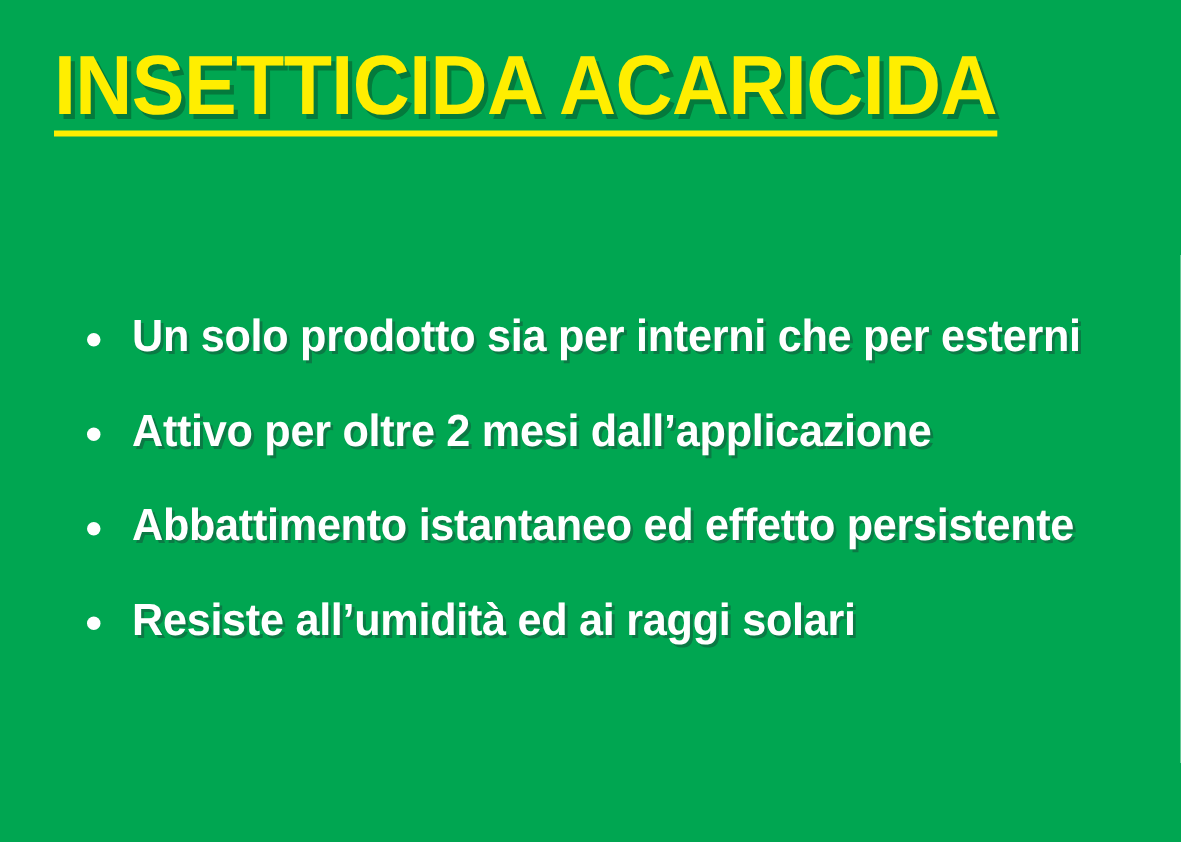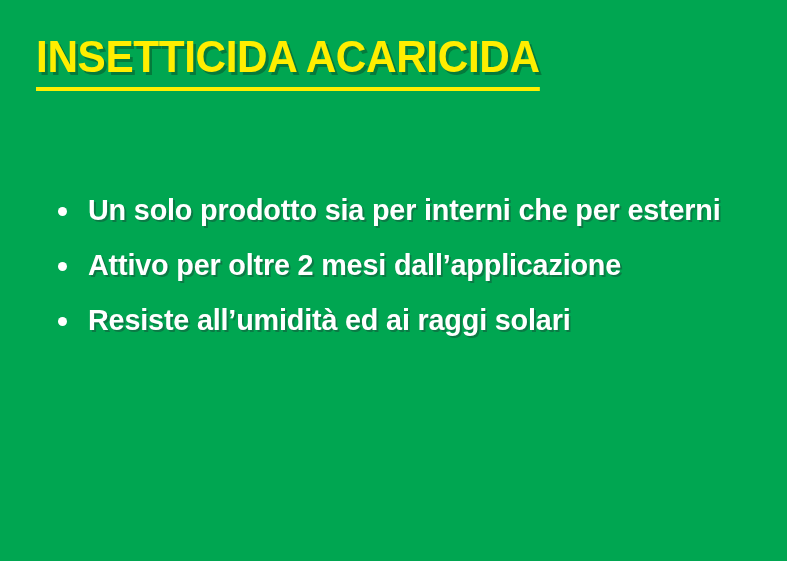--- a/index.html
+++ b/index.html
@@ -26,21 +26,21 @@
   .title-block {
     position: absolute;
     left: 36px;
     top: 28px;
     width: 720px;
   }
 
   .title-line {
     display: block;
     font-family: "Liberation Sans", sans-serif;
-    font-size: 45px;
+    font-size: 56px;
     line-height: 58px;
     font-weight: bold;
     font-stretch: condensed;
     letter-spacing: -0.4px;
     color: #ffee00;
     white-space: nowrap;
     margin: 0;
     padding: 0;
   }
 
@@ -61,21 +61,21 @@
     top: 186px;
     width: 720px;
     list-style: none;
     margin: 0;
     padding: 0;
   }
 
   .bullet-item {
     position: relative;
     padding-left: 36px;
-    margin: 0 0 7px 0;
+    margin: 15px 0 7px 0;
     font-family: "Liberation Sans", sans-serif;
     font-size: 30px;
     line-height: 48px;
     font-weight: bold;
     color: #ffffff;
     text-shadow: 2px 2px 0 #0b7a45;
     letter-spacing: -0.2px;
   }
 
   .bullet-item .btext {
@@ -107,17 +107,21 @@
     <li class="bullet-item">
       <span class="bullet-dot"></span>
       <span class="btext">Un solo prodotto sia per interni che per esterni</span>
     </li>
     <li class="bullet-item">
       <span class="bullet-dot"></span>
       <span class="btext">Attivo per oltre 2 mesi dall’applicazione</span>
     </li>
     <li class="bullet-item">
       <span class="bullet-dot"></span>
+      <span class="btext">Abbattimento istantaneo ed effetto persistente</span>
+    </li>
+    <li class="bullet-item">
+      <span class="bullet-dot"></span>
       <span class="btext">Resiste all’umidità ed ai raggi solari</span>
     </li>
   </ul>
 
 </div>
 
 </body></html>

